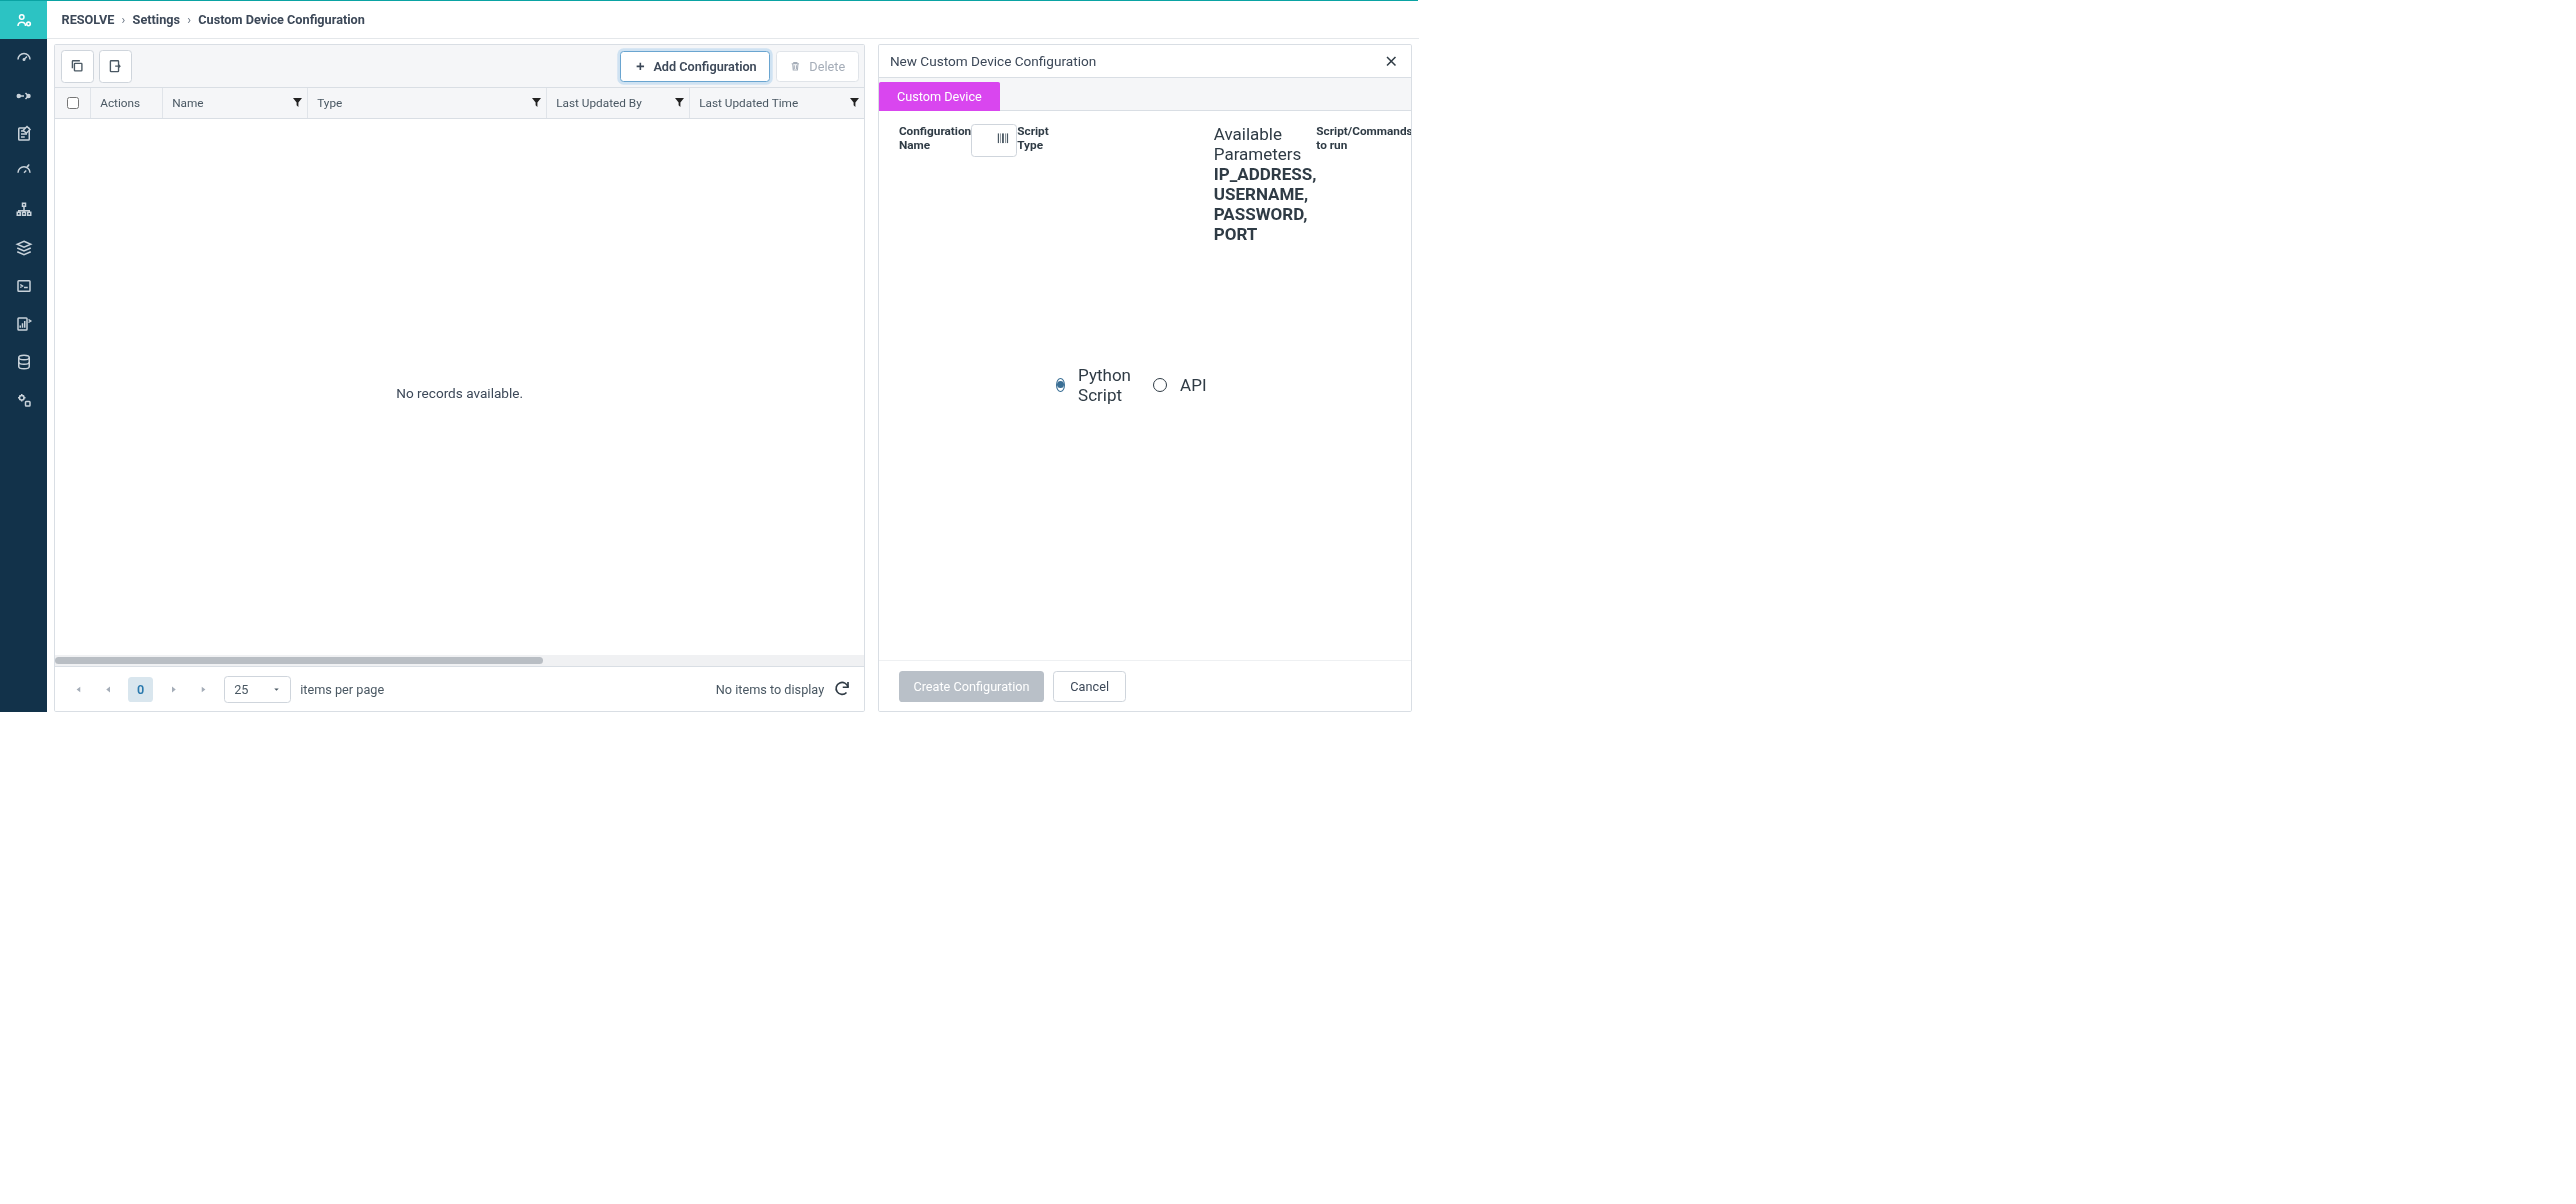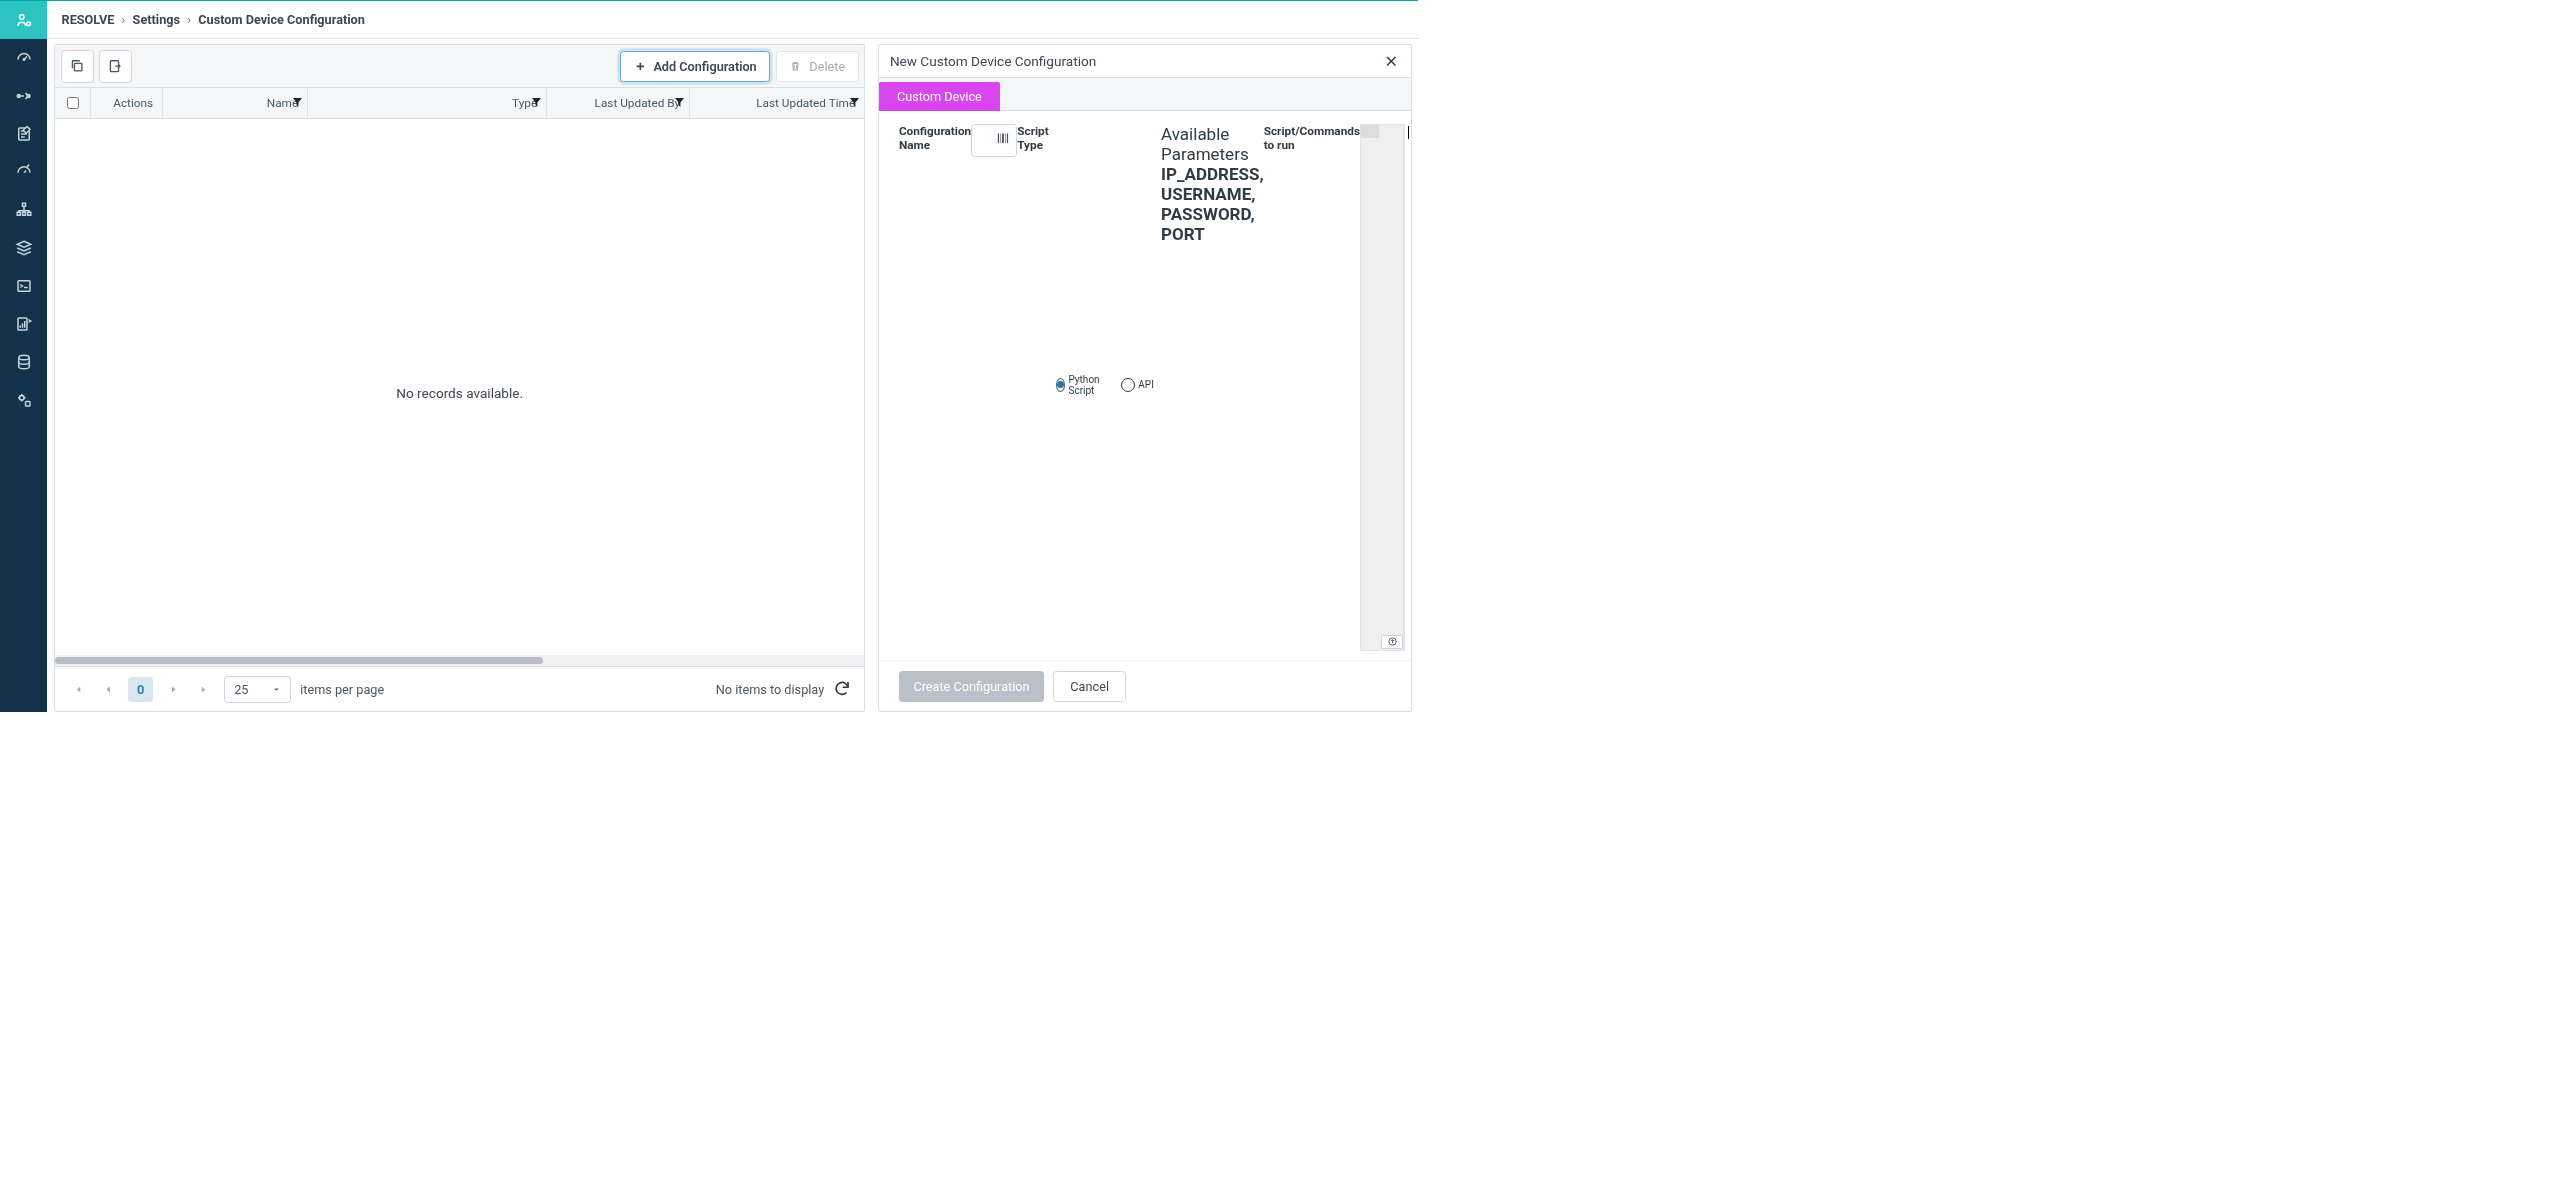--- a/index.html
+++ b/index.html
@@ -27,21 +27,21 @@
     .table-panel { flex: 1; border: 0.9px solid #d9dee4; border-radius: 1.8px; display: flex; flex-direction: column; min-width: 0; }
     .toolbar { height: 43px; background: #f5f6f8; border-bottom: 0.9px solid #d9dee4; display: flex; align-items: center; padding: 0 5.4px; gap: 5.4px; }
     .icon-btn { width: 33px; height: 33px; border: 0.9px solid #cfd5dc; border-radius: 3.6px; background: #fff; display: flex; align-items: center; justify-content: center; cursor: pointer; color: #4a5863; }
     .spacer { flex: 1; }
     .btn { height: 31px; padding: 0 12.7px; border: 0.9px solid #cfd5dc; border-radius: 3.6px; background: #fff; display: flex; align-items: center; gap: 7.2px; cursor: pointer; font-size: 12.7px; color: #3c4858; }
     .btn.primary-outline { border: 1.8px solid #6aa5d0; box-shadow: 0 0 0 2.7px #cfe2f2; font-weight: 600; }
     .btn.disabled { color: #a5adb8; border-color: #e0e4e9; cursor: default; }
     .btn svg { width: 12.7px; height: 12.7px; }
 
     .thead { display: flex; height: 31px; background: #f5f6f8; border-bottom: 0.9px solid #d9dee4; font-size: 11.8px; color: #4a5863; }
-    .th { display: flex; align-items: center; padding: 0 9px; border-right: 0.9px solid #e0e4e9; position: relative; justify-content: flex-end; }
+    .th { display: flex; align-items: center; padding: 0 9px; border-right: 0.9px solid #e0e4e9; position: relative; }
     .th-check { width: 36px; justify-content: center; }
     .th-actions { width: 72px; }
     .th-name { width: 145px; }
     .th-type { width: 239px; }
     .th-upd-by { width: 143px; }
     .th-upd-time { width: 174px; border-right: none; }
     .filter-icon { position: absolute; right: 5.4px; top: 7.2px; color: #222; }
     .filter-icon svg { width: 9px; height: 9px; }
 
     .tbody { flex: 1; display: flex; align-items: center; justify-content: center; color: #3c4858; font-size: 13.6px; position: relative; overflow: hidden; }
@@ -64,21 +64,21 @@
     .tab { height: 29px; padding: 0 18px; background: #d946ef; color: #fff; font-size: 12.7px; display: flex; align-items: center; border-top-left-radius: 1.8px; border-top-right-radius: 1.8px; margin-bottom: -0.9px; }
 
     .form-area { flex: 1; padding: 12.7px 20px 0 20px; display: flex; flex-direction: row; overflow: hidden; }
     .field-label { font-size: 11.8px; font-weight: 700; color: #2f3b45; margin-bottom: 5.4px; }
     .input-wrap { position: relative; margin-bottom: 12.7px; }
     .text-input { width: 100%; height: 33px; border: 0.9px solid #cfd5dc; border-radius: 3.6px; padding: 0 33px 0 11px; font-size: 12.7px; }
     .text-input::placeholder { color: #a5adb8; }
     .input-suffix { position: absolute; right: 7.2px; top: 7.2px; color: #4a5863; }
 
     .radio-row { display: flex; align-items: center; gap: 16.3px; margin-bottom: 14.5px; }
-    .radio { display: flex; align-items: center; gap: 3px; font-size: 10px; color: #2f3b45; cursor: pointer; }
+    .radio { display: flex; align-items: center; gap: 13px; font-size: 17px; color: #2f3b45; cursor: pointer; }
     .radio-circle { width: 14.5px; height: 14.5px; border: 1.8px solid #3a6f95; border-radius: 50%; display: flex; align-items: center; justify-content: center; }
     .radio-circle.empty { border-color: #2f3b45; }
     .radio-dot { width: 7.2px; height: 7.2px; background: #3a6f95; border-radius: 50%; }
 
     .params-line { font-size: 17px; color: #2f3b45; margin-bottom: 12.7px; padding-left: 7.2px; }
     .params-line b { font-weight: 700; }
 
     .editor { flex: 1; border: 0.9px solid #e0e4e9; display: flex; position: relative; min-height: 0; margin-bottom: 9px; }
     .gutter { width: 43px; background: #efefef; border-right: 0.9px solid #e0e4e9; }
     .gutter-active { width: 18px; height: 12.7px; background: #dcdcdc; margin-top: 0; }

